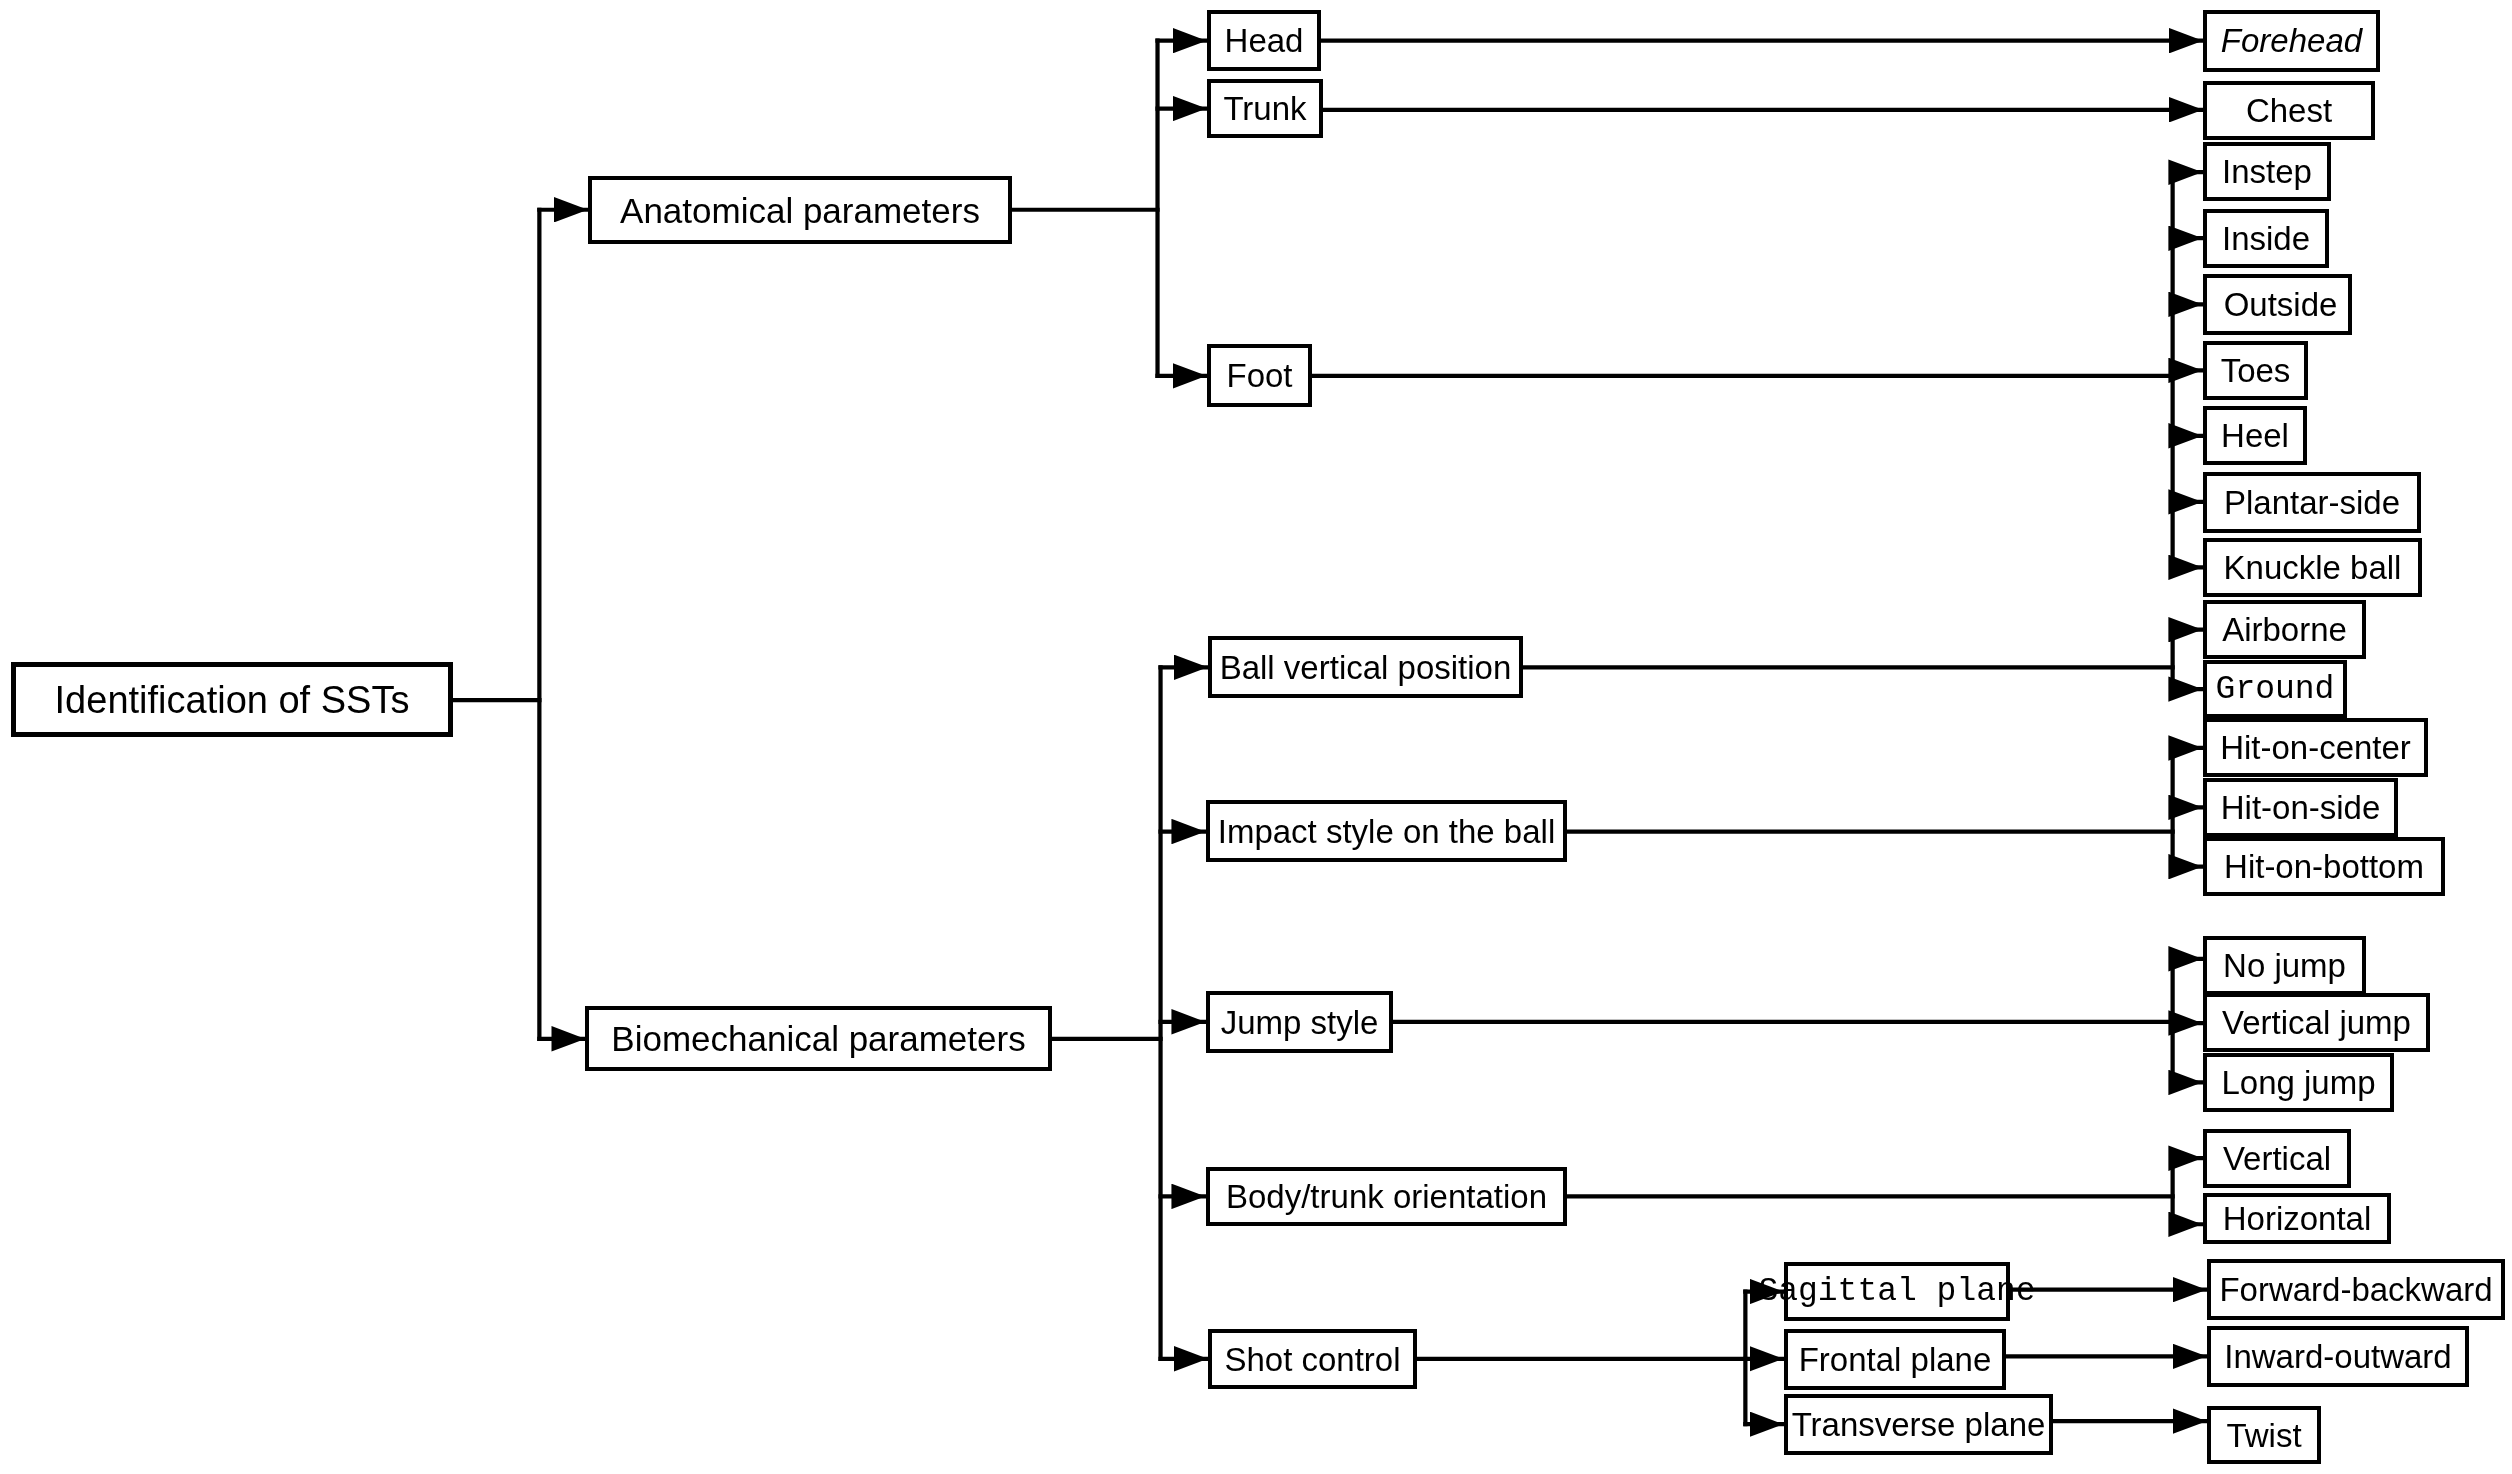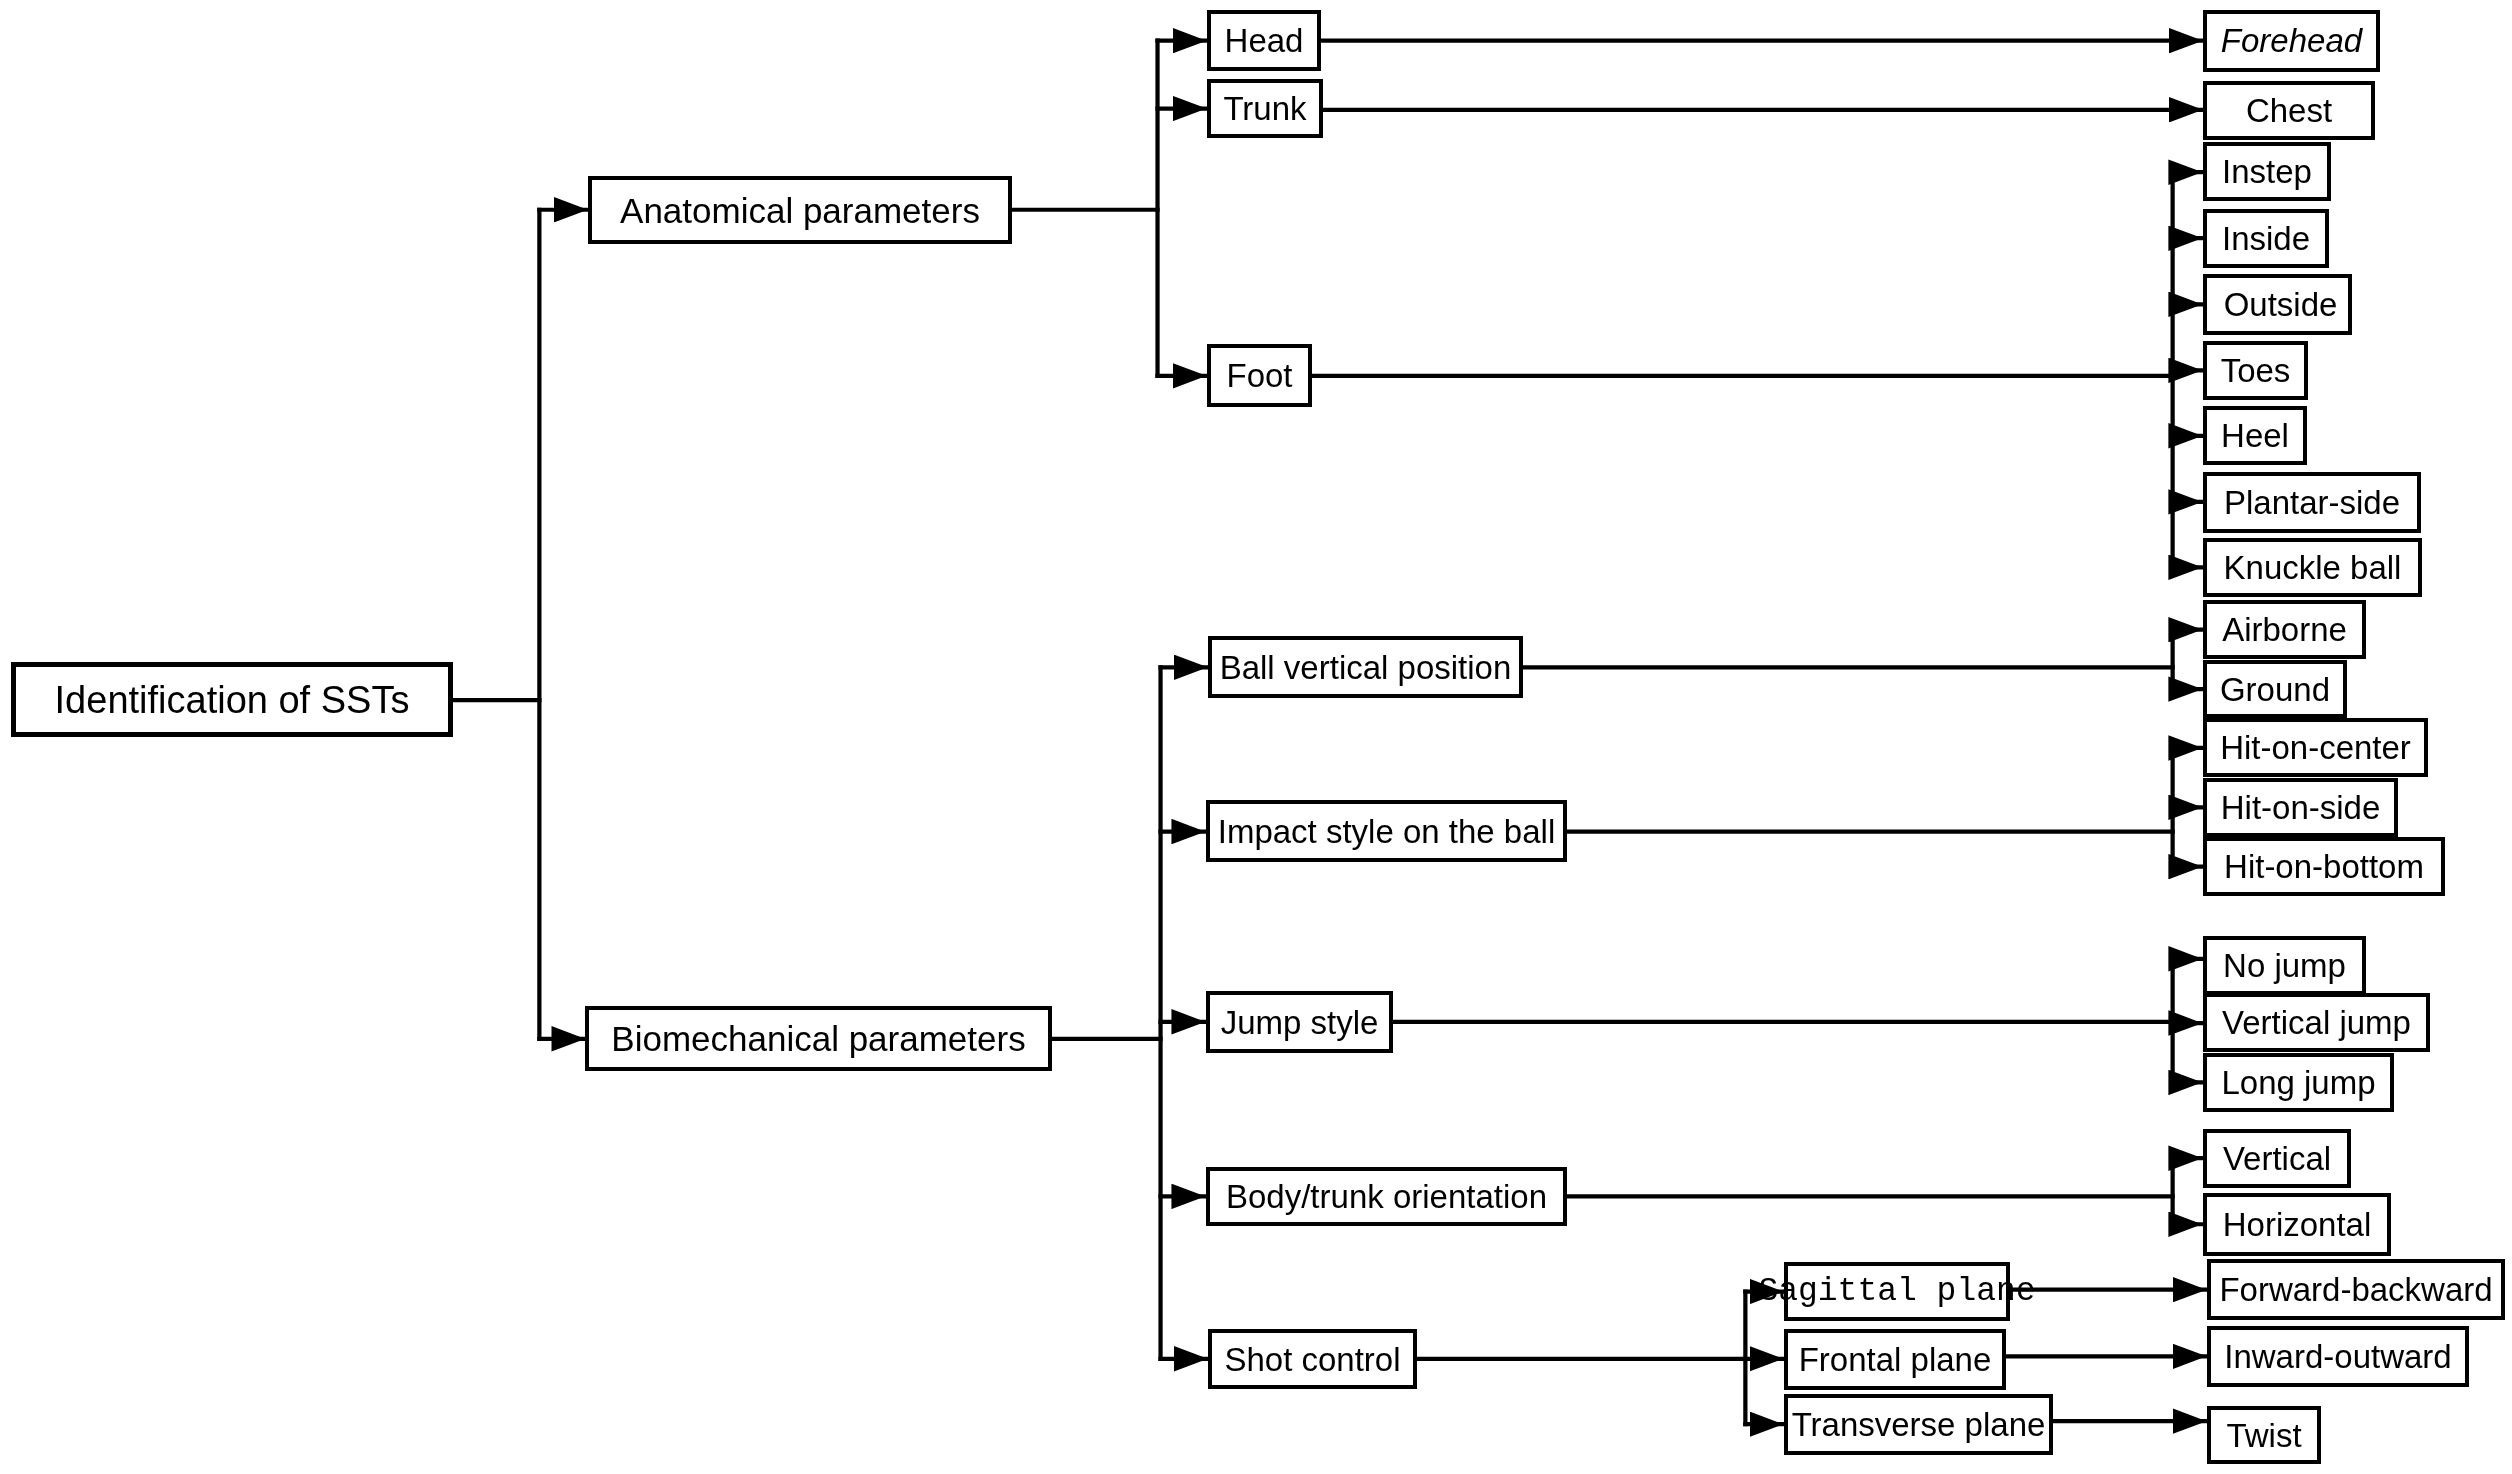--- a/index.html
+++ b/index.html
@@ -168,21 +168,21 @@
       </div>
       <div class="node-box lvl-2" style="left: 1206px; top: 1167px; width: 361px; height: 59px;">
         <span>Body/trunk orientation</span>
       </div>
       <div class="node-box lvl-2" style="left: 1208px; top: 1329px; width: 209px; height: 60px;">
         <span>Shot control</span>
       </div>
       <div class="node-box lvl-3" style="left: 2203px; top: 600px; width: 163px; height: 59px;">
         <span>Airborne</span>
       </div>
-      <div class="node-box lvl-3" style="left: 2203px; top: 660px; width: 144px; height: 58px;">
+      <div class="node-box lvl-3" style="left: 2203px; top: 660px; width: 144px; height: 58px; font-family: Liberation Mono, monospace;">
         <span>Ground</span>
       </div>
       <div class="node-box lvl-3" style="left: 2203px; top: 718px; width: 225px; height: 59px;">
         <span>Hit-on-center</span>
       </div>
       <div class="node-box lvl-3" style="left: 2203px; top: 778px; width: 195px; height: 59px;">
         <span>Hit-on-side</span>
       </div>
       <div class="node-box lvl-3" style="left: 2203px; top: 837px; width: 242px; height: 59px;">
         <span>Hit-on-bottom</span>
@@ -192,21 +192,21 @@
       </div>
       <div class="node-box lvl-3" style="left: 2203px; top: 993px; width: 227px; height: 59px;">
         <span>Vertical jump</span>
       </div>
       <div class="node-box lvl-3" style="left: 2203px; top: 1053px; width: 191px; height: 59px;">
         <span>Long jump</span>
       </div>
       <div class="node-box lvl-3" style="left: 2203px; top: 1129px; width: 148px; height: 59px;">
         <span>Vertical</span>
       </div>
-      <div class="node-box lvl-3" style="left: 2203px; top: 1193px; width: 188px; height: 63px;">
+      <div class="node-box lvl-3" style="left: 2203px; top: 1193px; width: 188px; height: 51px;">
         <span>Horizontal</span>
       </div>
       <div class="node-box lvl-2" style="left: 1784px; top: 1262px; width: 226px; height: 59px; font-family: Liberation Mono, monospace;">
         <span>Sagittal plane</span>
       </div>
       <div class="node-box lvl-2" style="left: 1784px; top: 1329px; width: 222px; height: 61px;">
         <span>Frontal plane</span>
       </div>
       <div class="node-box lvl-2" style="left: 1784px; top: 1394px; width: 269px; height: 61px;">
         <span>Transverse plane</span>

